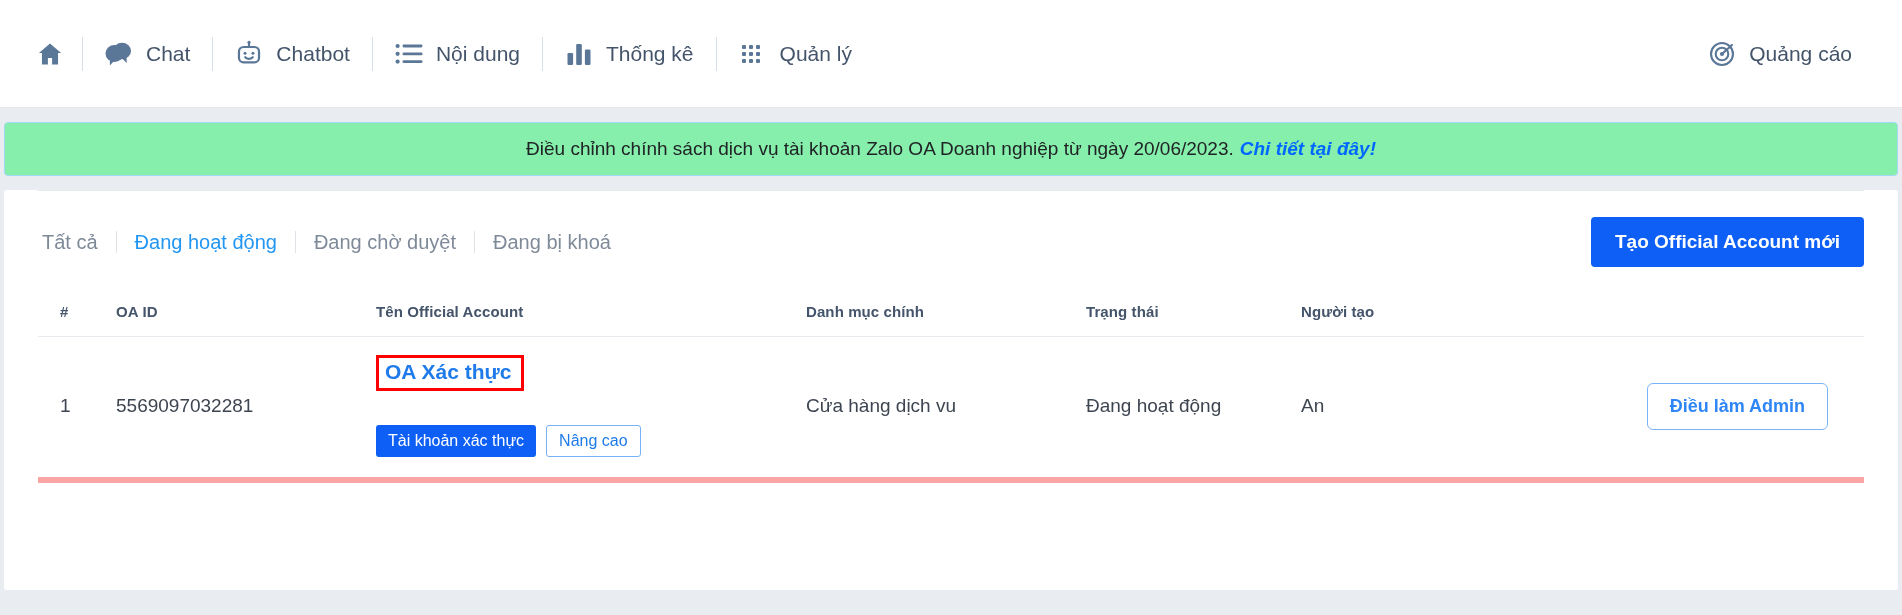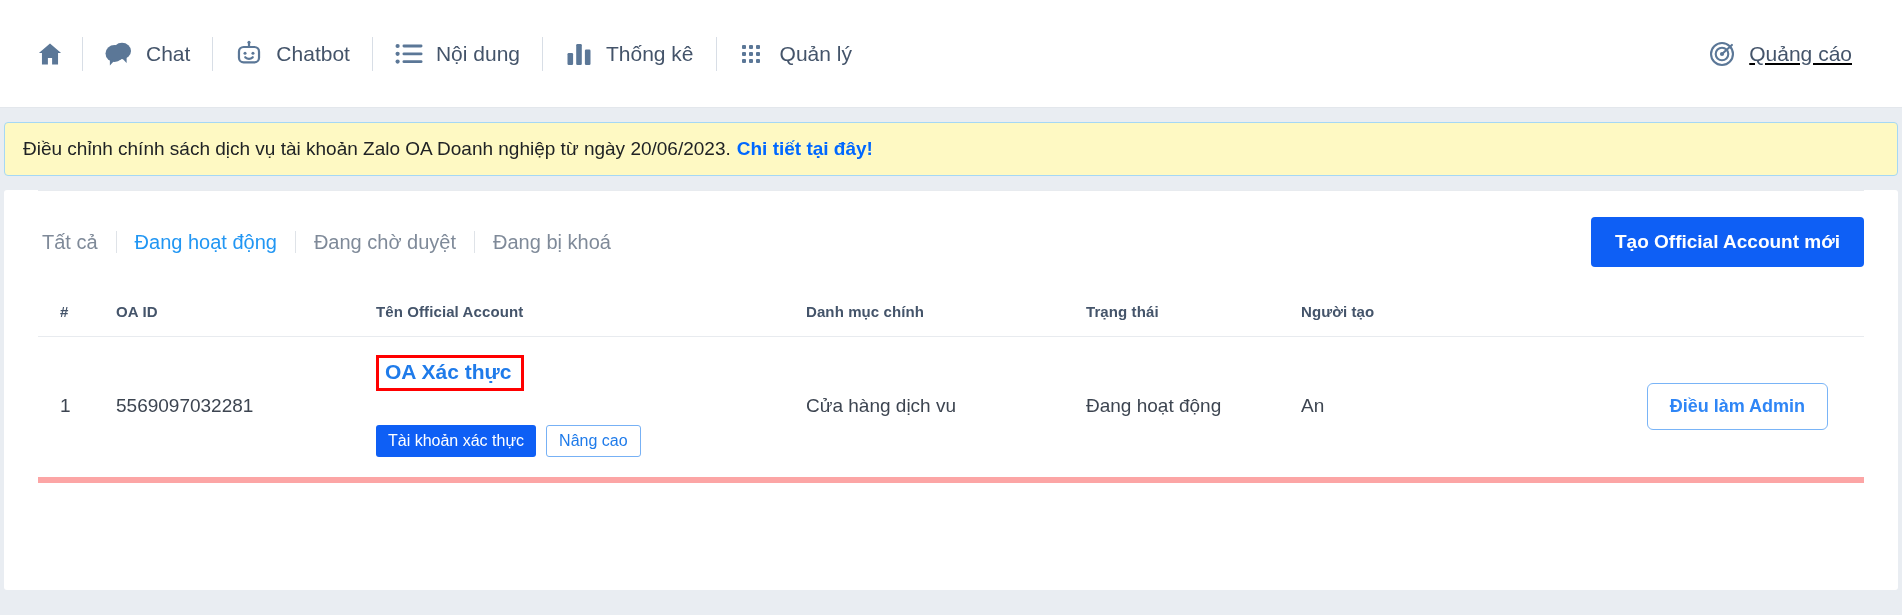--- a/index.html
+++ b/index.html
@@ -14,21 +14,21 @@
   
   .topnav {
     height: 108px;
     background: #ffffff;
     display: flex;
     align-items: center;
     padding: 0 28px 0 22px;
     border-bottom: 1px solid #e3e7ec;
   }
   .nav-left { display: flex; align-items: center; }
-  .nav-right { margin-left: auto; display: flex; align-items: center; text-decoration: underline; }
+  .nav-right { margin-left: auto; display: flex; align-items: center; }
 
   .nav-item {
     display: flex;
     align-items: center;
     gap: 13px;
     padding: 6px 22px;
     cursor: pointer;
     color: #44546a;
     font-size: 21px;
     white-space: nowrap;
@@ -49,36 +49,38 @@
     flex: 0 0 auto;
   }
   .nav-icon svg { display: block; }
 
   
   .banner-wrap {
     padding: 14px 0 0 0;
     background: #e9edf2;
   }
   .banner {
-    background: #fef9c3;
+    background: #86efac;
     border: 1px solid #a5d8f5;
     border-radius: 4px;
     margin: 0 4px;
     height: 54px;
     display: flex;
     align-items: center;
     padding: 0 18px;
     font-size: 19px;
     color: #202325;
+    justify-content: center;
   }
   .banner-link {
     color: #0068ff;
     font-weight: bold;
     margin-left: 6px;
     cursor: pointer;
+    font-style: italic;
   }
 
   
   .card {
     margin: 14px 4px 0 4px;
     background: #ffffff;
     border-radius: 3px;
     min-height: 400px;
     padding: 0 34px;
   }

